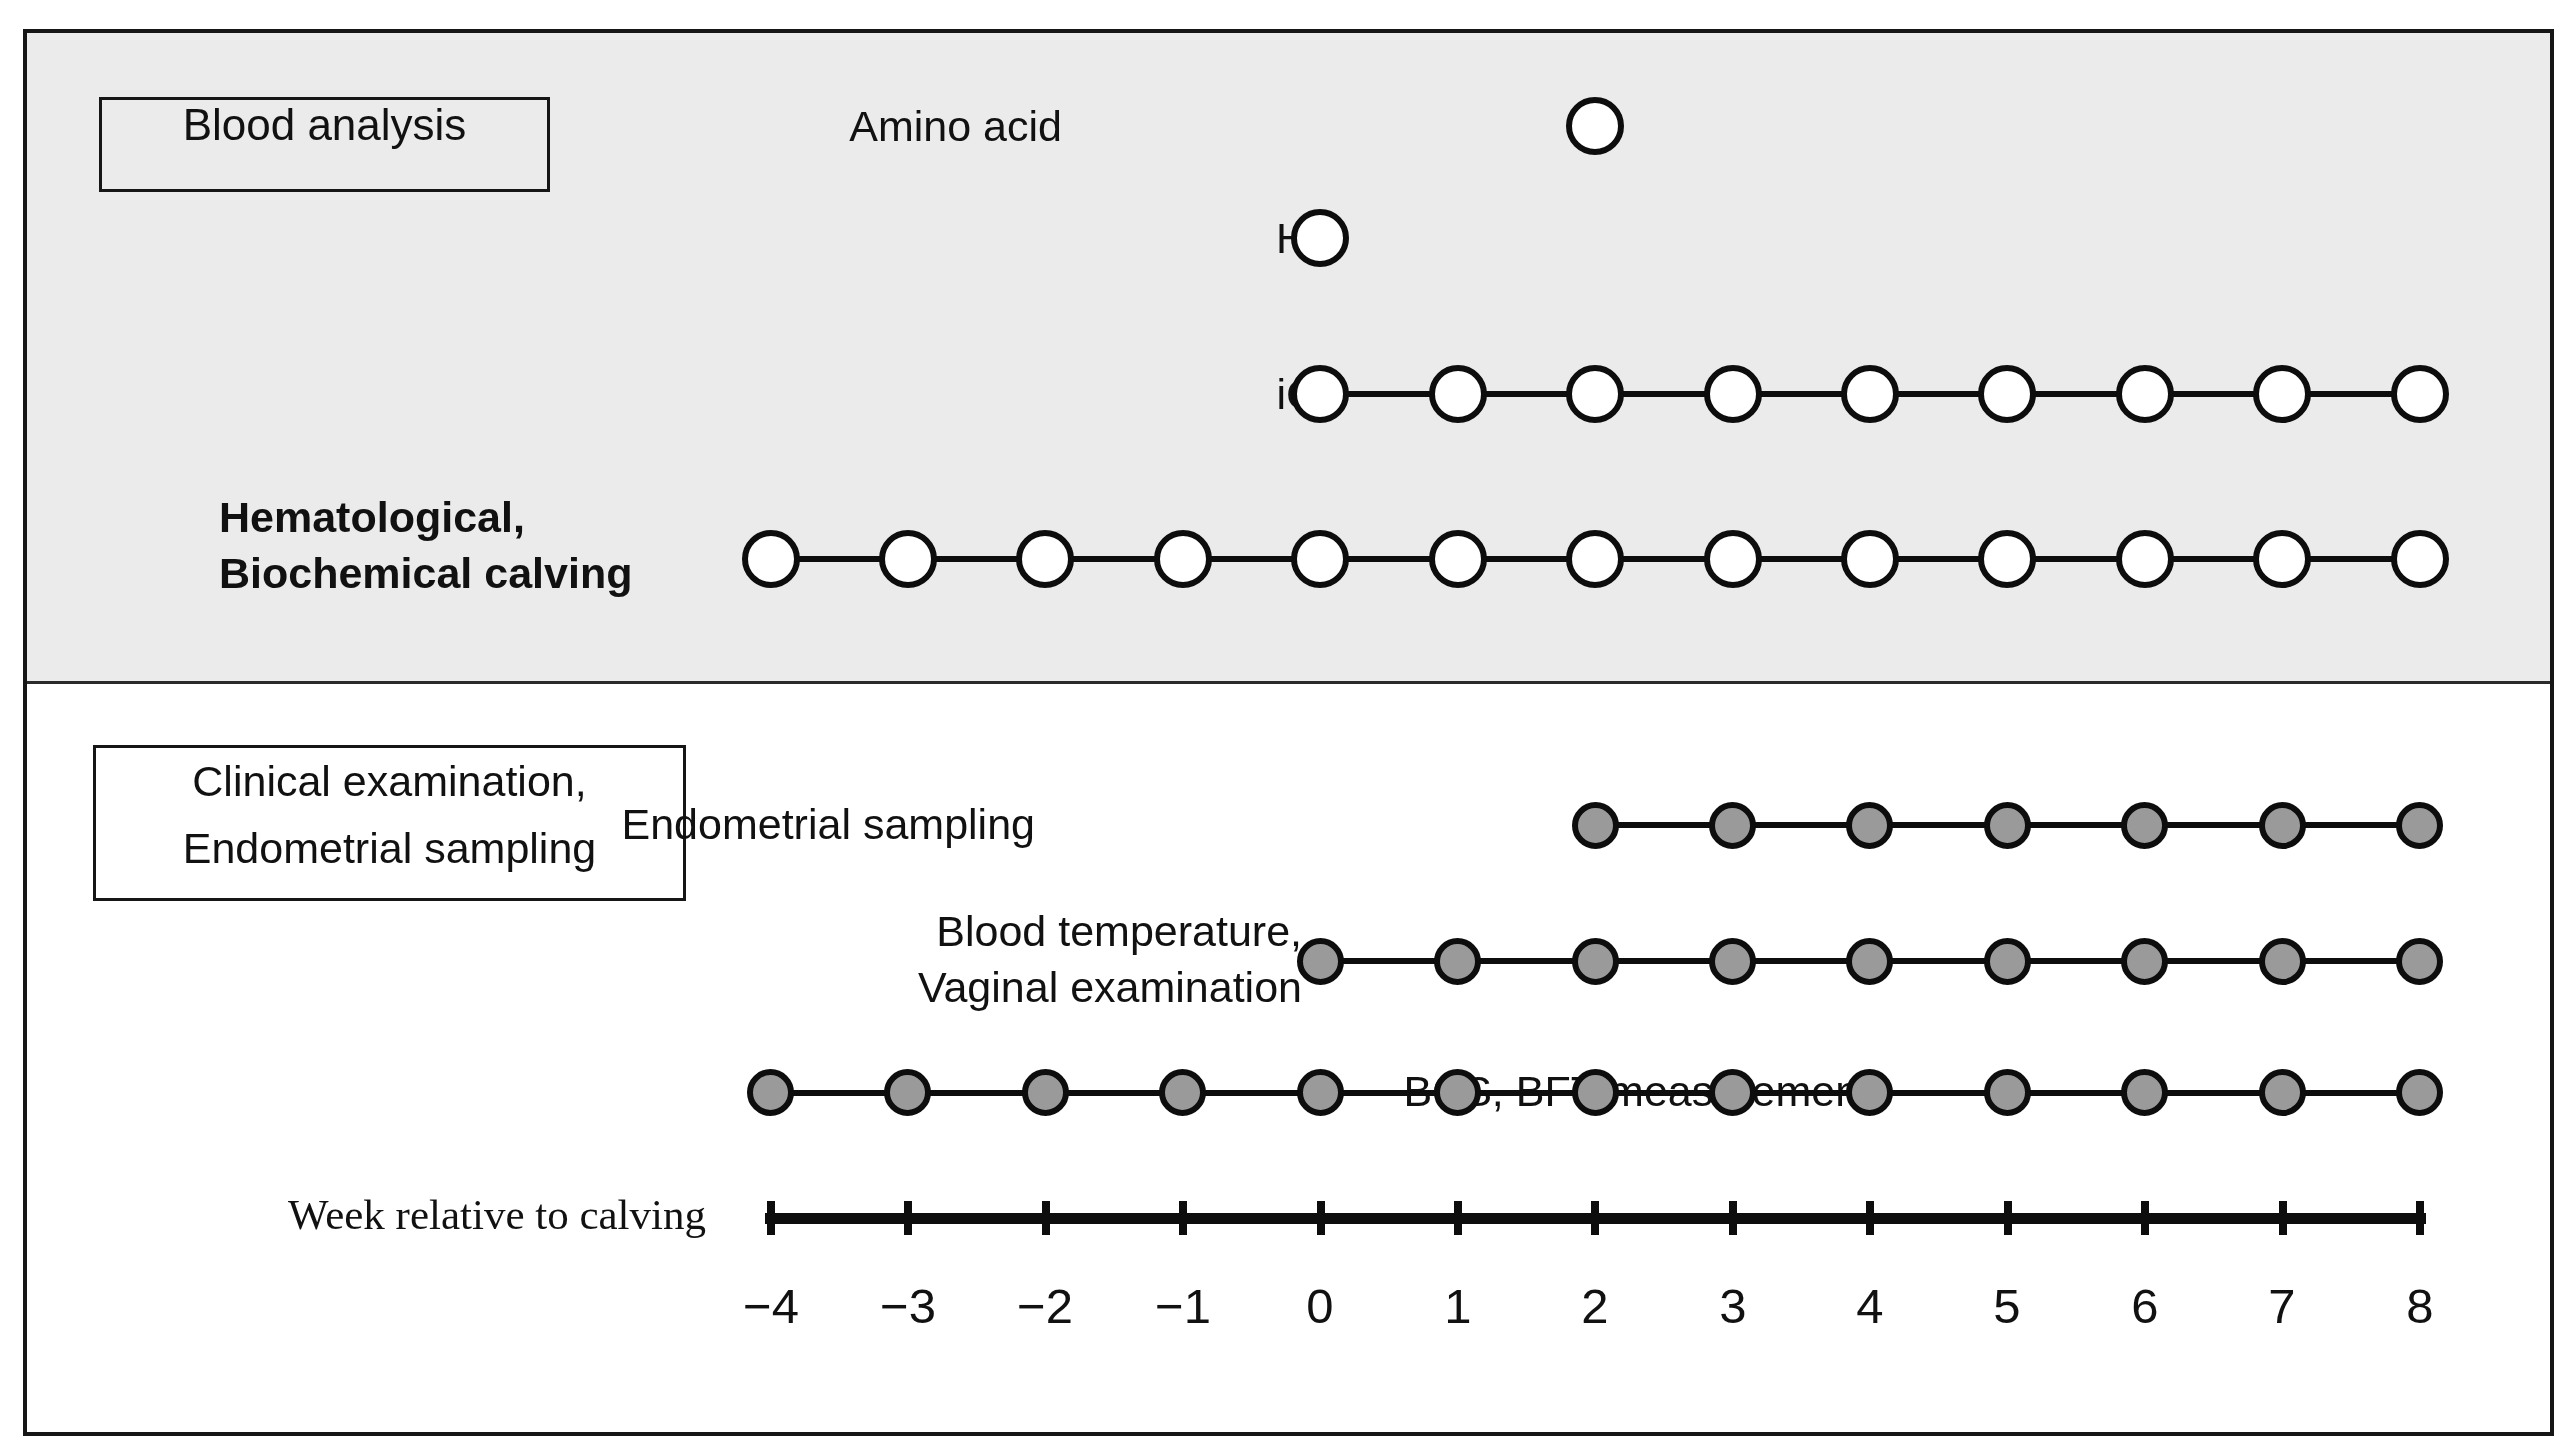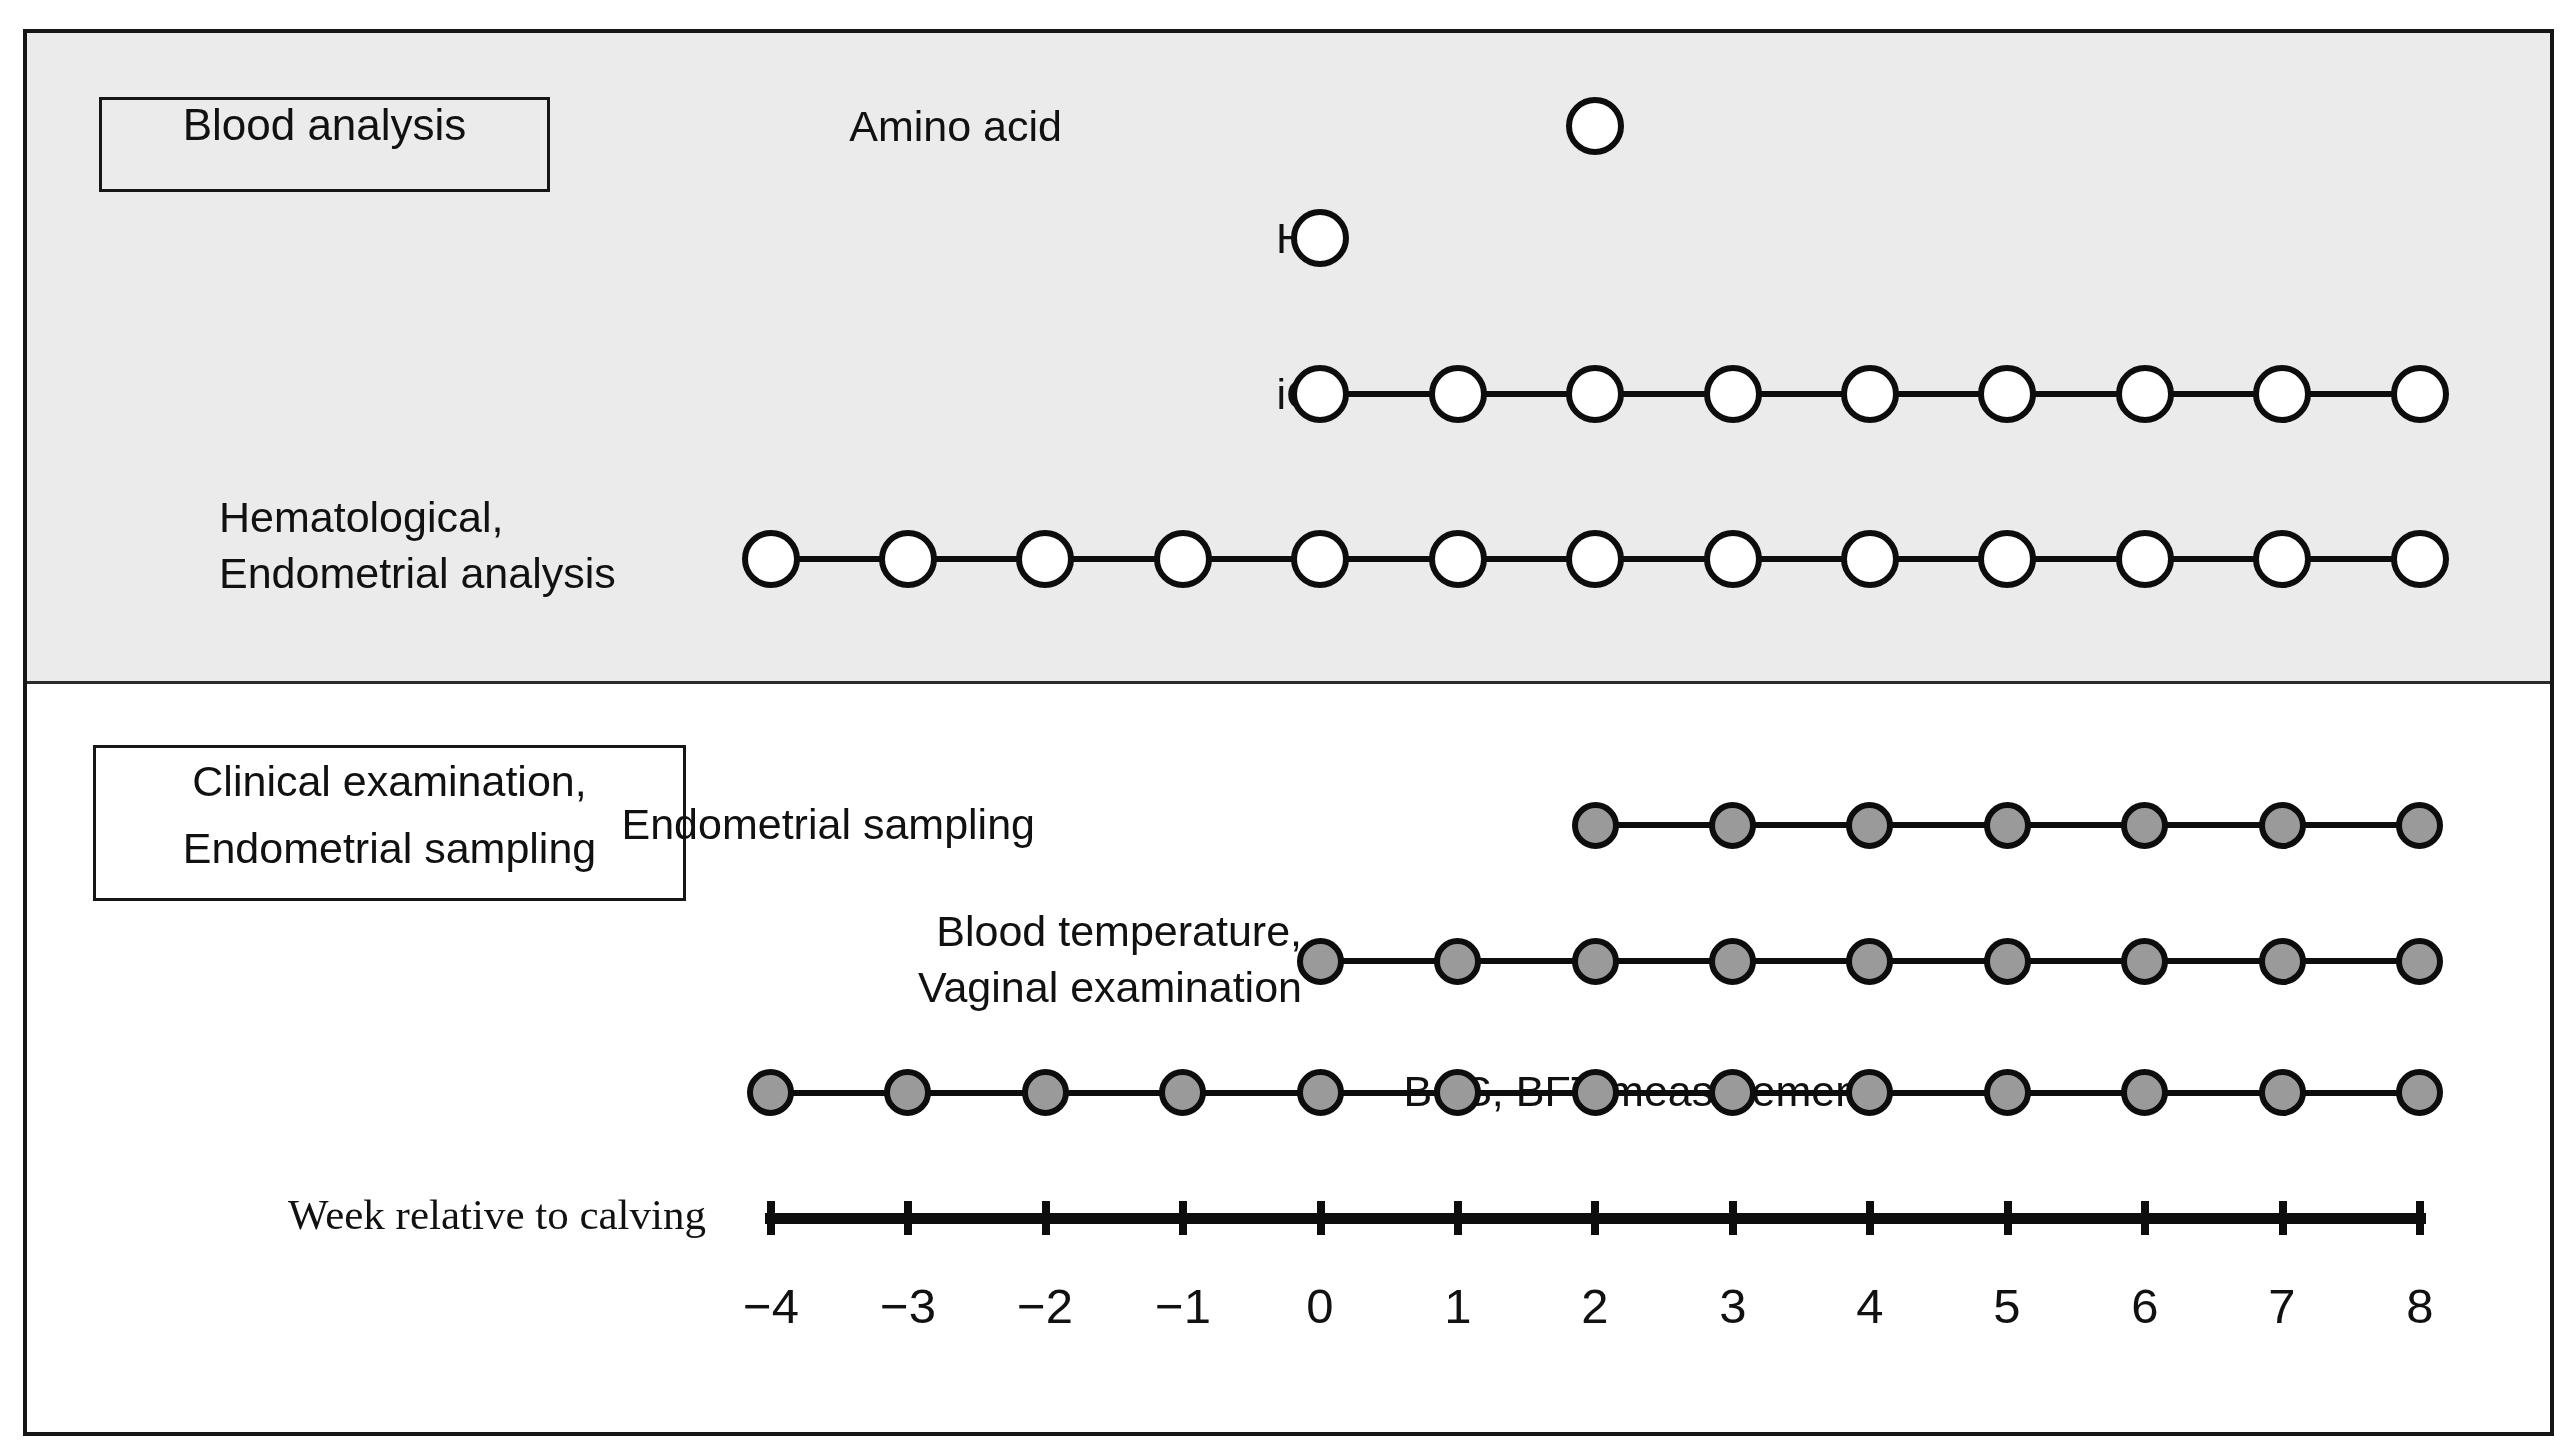--- a/index.html
+++ b/index.html
@@ -56,23 +56,23 @@
       <div class="row-line" style="left: 1293px; width: 1099px; top: 358px;"></div>
       <div class="dot open" style="left: 1264px; top: 332px;"></div>
       <div class="dot open" style="left: 1402px; top: 332px;"></div>
       <div class="dot open" style="left: 1539px; top: 332px;"></div>
       <div class="dot open" style="left: 1677px; top: 332px;"></div>
       <div class="dot open" style="left: 1814px; top: 332px;"></div>
       <div class="dot open" style="left: 1951px; top: 332px;"></div>
       <div class="dot open" style="left: 2089px; top: 332px;"></div>
       <div class="dot open" style="left: 2226px; top: 332px;"></div>
       <div class="dot open" style="left: 2364px; top: 332px;"></div>
-      <div class="row-label" style="left: 192px; text-align: left; top: 456px;">
+      <div class="row-label" style="left: 192px; text-align: left; top: 456px; font-weight: bold;">
         <div>Hematological,</div>
-        <div>Endometrial analysis</div>
+        <div>Biochemical calving</div>
       </div>
       <div class="row-line" style="left: 744px; width: 1649px; top: 523px;"></div>
       <div class="dot open" style="left: 715px; top: 497px;"></div>
       <div class="dot open" style="left: 852px; top: 497px;"></div>
       <div class="dot open" style="left: 989px; top: 497px;"></div>
       <div class="dot open" style="left: 1127px; top: 497px;"></div>
       <div class="dot open" style="left: 1264px; top: 497px;"></div>
       <div class="dot open" style="left: 1402px; top: 497px;"></div>
       <div class="dot open" style="left: 1539px; top: 497px;"></div>
       <div class="dot open" style="left: 1677px; top: 497px;"></div>

